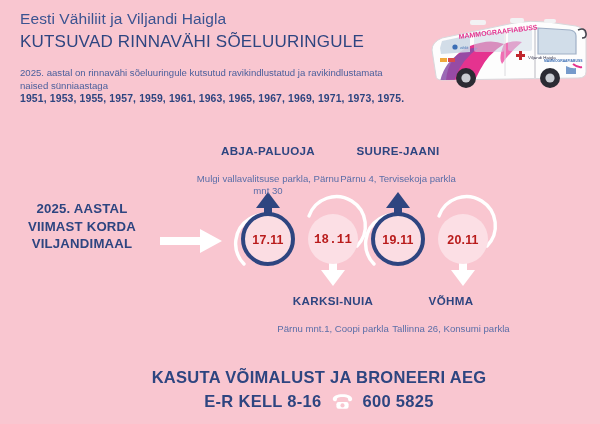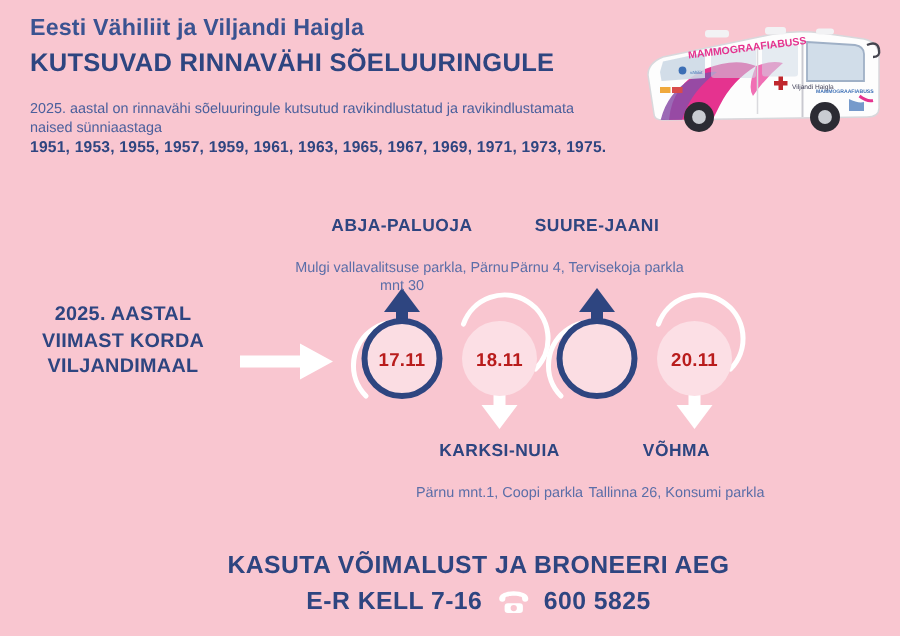--- a/index.html
+++ b/index.html
@@ -21,31 +21,31 @@
     width: 600px;
     height: 424px;
   }
 
   
   .hdr-line1 {
     position: absolute;
     left: 20px;
     top: 10px;
     font-size: 15.5px;
-    font-weight: 700;
+    font-weight: 400;
     color: #3b5391;
     letter-spacing: .1px;
     white-space: nowrap;
   }
   .hdr-line2 {
     position: absolute;
     left: 20px;
     top: 32px;
     font-size: 17px;
-    font-weight: 700;
+    font-weight: 400;
     color: #2e4580;
     letter-spacing: .2px;
     white-space: nowrap;
   }
   .hdr-body {
     position: absolute;
     left: 20px;
     top: 66px;
     width: 380px;
     font-size: 9.6px;
@@ -111,21 +111,21 @@
     top: 47px;
     width: 74px;
     text-align: center;
     font-size: 12.4px;
     font-weight: 700;
     letter-spacing: .2px;
     color: #b91c1c;
     z-index: 3;
   }
   #pin-0 { left: 231px; }
-  #pin-1 { left: 296px; }
+  #pin-1 { left: 296px; font-family: Liberation Mono, monospace; }
   #pin-2 { left: 361px; }
   #pin-3 { left: 426px; }
 
   
   .stop-label { position: absolute; text-align: center; }
   .stop-label .stop-name {
     font-size: 11.6px;
     font-weight: 700;
     letter-spacing: .35px;
     color: #2e4580;
@@ -265,20 +265,21 @@
     </svg>
     <div class="pin-date">18.11</div>
   </div>
 
   <div class="pin" id="pin-2">
     <svg class="pin-svg" viewBox="0 0 74 110">
       <path d="M13 78 a29 29 0 1 1 48 -30" fill="none" stroke="#ffffff" stroke-width="3.4" stroke-linecap="round"></path>
       <path d="M37 6 L49 22 L41 22 L41 34 L33 34 L33 22 L25 22 Z" fill="#2e4580"></path>
       <circle cx="37" cy="53" r="25" fill="#fbdde3" stroke="#2e4580" stroke-width="4"></circle>
     </svg>
+    <div class="pin-date">19.11</div>
   </div>
 
   <div class="pin" id="pin-3">
     <svg class="pin-svg" viewBox="0 0 74 110">
       <path d="M13 30 a29 29 0 1 1 48 30" fill="none" stroke="#ffffff" stroke-width="3.4" stroke-linecap="round"></path>
       <path d="M37 100 L25 84 L33 84 L33 72 L41 72 L41 84 L49 84 Z" fill="#ffffff"></path>
       <circle cx="37" cy="53" r="25" fill="#fcdfe5"></circle>
     </svg>
     <div class="pin-date">20.11</div>
   </div>
@@ -299,21 +300,21 @@
   </div>
 
   <div class="stop-label" id="label-3">
     <div class="stop-name">VÕHMA</div>
     <div class="stop-addr">Tallinna 26, Konsumi parkla</div>
   </div>
 
   <div class="footer">
     <div class="footer-line1">KASUTA VÕIMALUST JA BRONEERI AEG</div>
     <div class="footer-line2">
-      <span>E-R KELL 7-16</span>
+      <span>E-R KELL 8-16</span>
       <span class="phone-icon">
         <svg viewBox="0 0 23 17">
           <path d="M11.5 1.2 C6.2 1.2 1.8 3.1 1.8 6.0 C1.8 7.4 2.6 8.2 3.9 8.2 C5.1 8.2 5.9 7.5 5.9 6.4 C5.9 5.6 6.0 5.2 6.6 4.9 C7.6 4.4 9.4 4.1 11.5 4.1 C13.6 4.1 15.4 4.4 16.4 4.9 C17.0 5.2 17.1 5.6 17.1 6.4 C17.1 7.5 17.9 8.2 19.1 8.2 C20.4 8.2 21.2 7.4 21.2 6.0 C21.2 3.1 16.8 1.2 11.5 1.2 Z" fill="#ffffff"></path>
           <rect x="5.4" y="9.1" width="12.2" height="6.6" rx="2.2" fill="#ffffff"></rect>
           <ellipse cx="11.5" cy="12.4" rx="2.1" ry="2.1" fill="#f9c6d0"></ellipse>
         </svg>
       </span>
       <span>600 5825</span>
     </div>
   </div>

